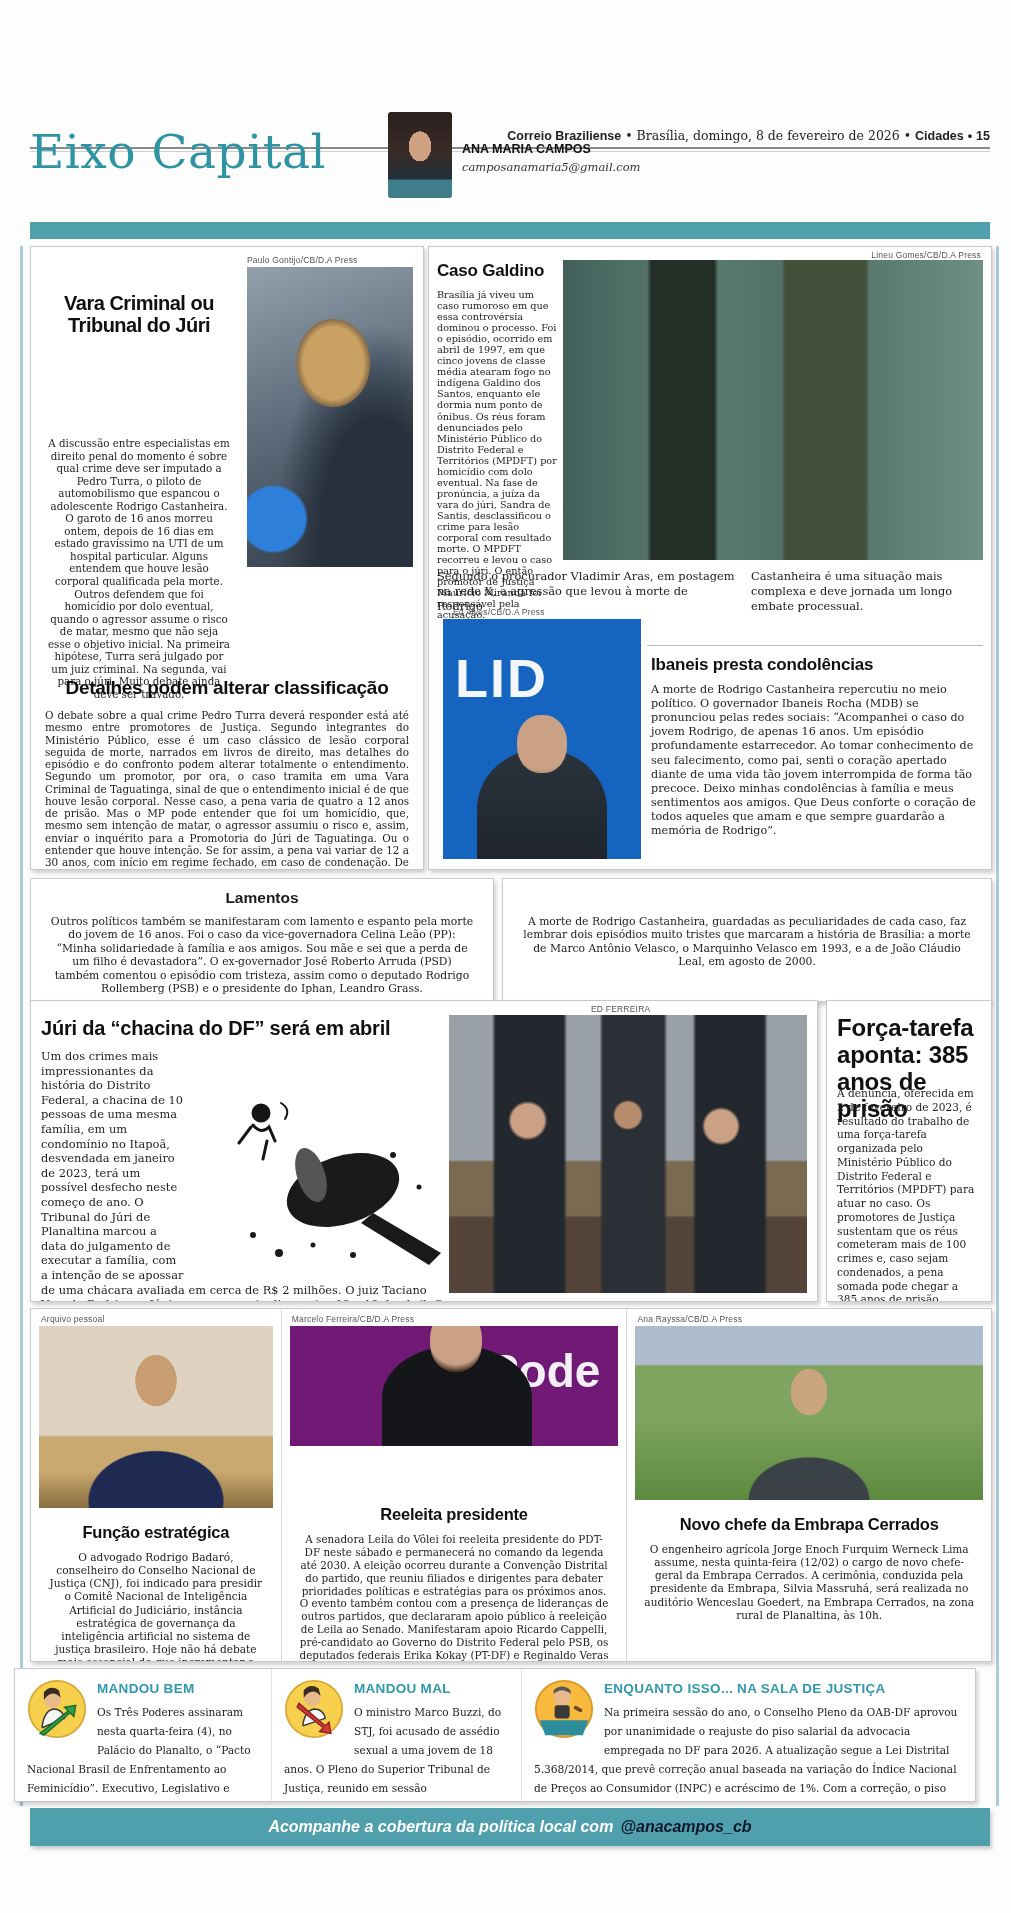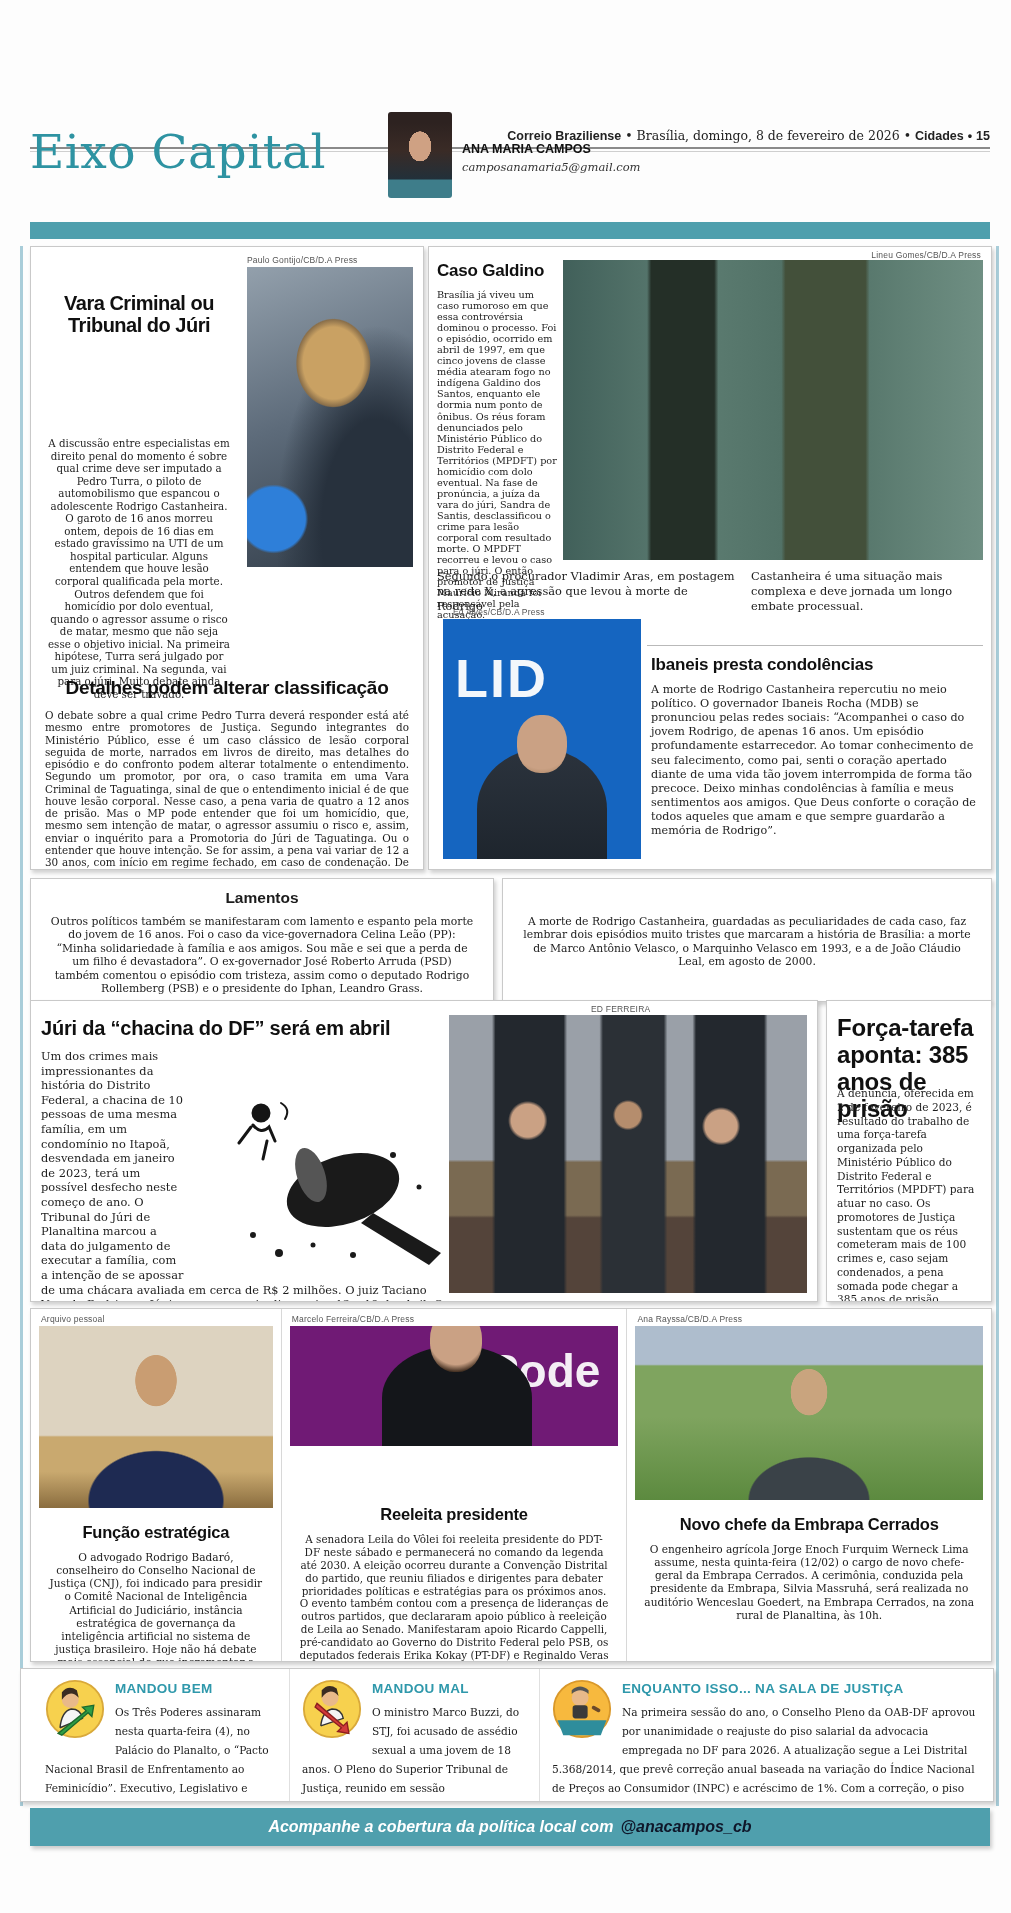--- a/index.html
+++ b/index.html
@@ -118,21 +118,21 @@
       background:#14161a;}
   #leilaPhoto .head{position:absolute;left:140px;bottom:74px;width:52px;height:62px;border-radius:46%;
       background:radial-gradient(circle at 50% 45%,#caa184 0 62%,#4a3526 78%);}
   #g2 .gtitle{top:196px}#g2 .gbody{top:224px;font-size:10.4px;}
   #embrapaPhoto{height:174px;background:
       radial-gradient(ellipse 30px 38px at 50% 38%, #c9a47e 0 60%, rgba(0,0,0,0) 62%),
       radial-gradient(ellipse 85px 60px at 50% 100%, #3a4248 0 70%, rgba(0,0,0,0) 72%),
       linear-gradient(180deg,#aebdcd 0 22%,#7fa45f 23% 52%,#5c8a3f);}
   #g3 .gtitle{top:206px}#g3 .gbody{top:234px}
   
-  #boxH{left:20px;top:1668px;width:960px;height:132px;background:#fff;display:flex;padding-left:12px;}
+  #boxH{left:14px;top:1668px;width:960px;height:132px;background:#fff;display:flex;}
   .hcell{position:relative;padding:10px 12px 6px 12px;box-sizing:border-box;}
   .hcell + .hcell{border-left:1px solid #e0e0e0;}
   #h1{width:256px}#h2{width:250px}#h3{width:454px}
   .cartoon{float:left;width:60px;height:60px;margin:0 10px 4px 0;}
   .hbody{font-size:10.6px;line-height:1.26;}
   .hcell .teal-head{display:block;margin:2px 0 5px 0;}
   
   #footerBar{position:absolute;left:30px;top:1808px;width:960px;height:38px;background:#4f9fad;
      box-shadow:2px 3px 4px rgba(0,0,0,.2);display:flex;align-items:center;justify-content:center;
      font-family:"Liberation Sans",sans-serif;font-weight:bold;font-style:italic;font-size:16px;color:#fff;}

